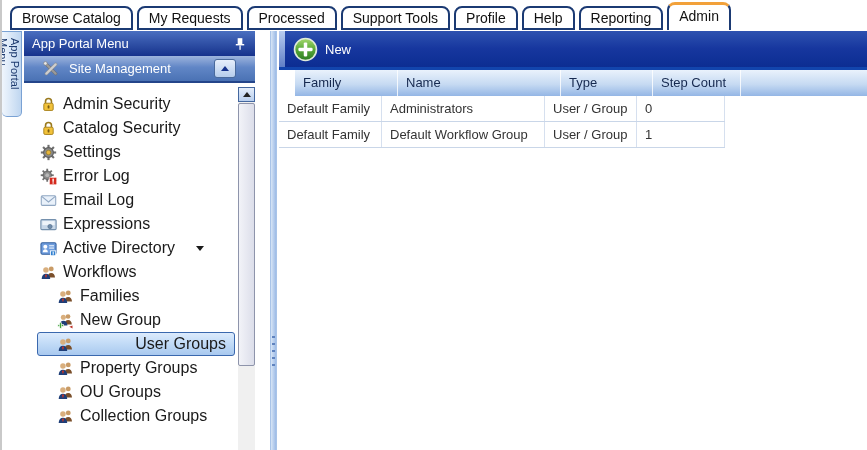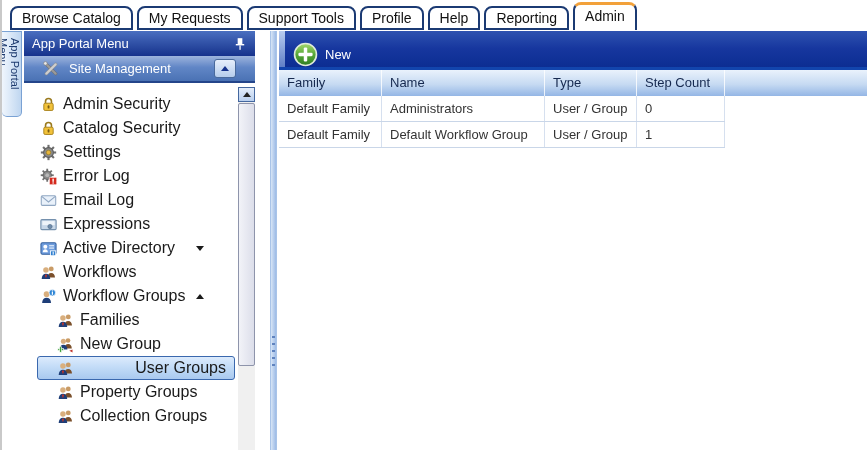--- a/index.html
+++ b/index.html
@@ -36,26 +36,26 @@
   .sb-btn{height:15px;background:linear-gradient(180deg,#e4edfa,#b9cfee);border:1px solid #44679f;box-sizing:border-box;display:flex;align-items:center;justify-content:center;cursor:pointer;}
   .sb-thumb{margin-top:1px;height:263px;background:linear-gradient(90deg,#f2f3f8,#dcdeea);border:1px solid #8e94ab;border-radius:2px;box-sizing:border-box;cursor:pointer;}
 
   
   .splitter{position:absolute;left:265px;top:31px;width:12px;bottom:0;background:#fff;cursor:col-resize;}
   .splitter .band{position:absolute;left:3px;top:0;bottom:0;width:5px;background:linear-gradient(90deg,#d7e5f6,#9dbbe6);border-left:1px solid #a9c4e8;border-right:1px solid #a9c4e8;}
   .splitter .grip{position:absolute;left:5px;top:305px;width:3px;height:33px;background:repeating-linear-gradient(180deg,#5f83bf 0 2px,rgba(0,0,0,0) 2px 7px);}
 
   
   .main{position:absolute;left:277px;top:31px;right:0;bottom:0;background:#fff;}
-  .toolbar{height:36px;background:linear-gradient(180deg,#2e52b0 0%,#16369e 50%,#0c2d92 100%);display:flex;align-items:flex-end;position:relative;}
+  .toolbar{height:36px;background:linear-gradient(180deg,#2e52b0 0%,#16369e 50%,#0c2d92 100%);display:flex;align-items:center;position:relative;}
   .toolbar .grip2{position:absolute;left:0;top:0;bottom:0;width:6px;background:linear-gradient(180deg,#b9cdf0,#5f7fc6);}
   .new-btn{display:flex;align-items:center;gap:7px;margin-left:14px;cursor:pointer;color:#fff;font-size:13px;}
   .new-btn .nb-ic{width:25px;height:25px;}
   .hdr-top{height:3px;background:#1245ad;}
-  .grid-header{height:26px;background:linear-gradient(180deg,#eaf2fc 0%,#c6daf2 55%,#94b6e5 100%);display:flex;font-size:13px;color:#16294f;}
+  .grid-header{height:26px;background:linear-gradient(180deg,#eaf2fc 0%,#c6daf2 55%,#94b6e5 100%);display:flex;font-size:13px;color:#16294f;margin-left:16px;}
   .gh-cell{box-sizing:border-box;padding-left:8px;line-height:26px;border-right:1px solid rgba(255,255,255,0.8);cursor:pointer;white-space:nowrap;}
   .gh-fill{flex:1;border-right:none;}
   .grid-row{display:flex;width:446px;height:25px;border-bottom:1px solid #c9d6e8;font-size:13px;color:#333;cursor:pointer;}
   .gr-cell{box-sizing:border-box;padding-left:8px;line-height:25px;border-right:1px solid #d6e0ef;white-space:nowrap;overflow:hidden;}
   .w-family{width:103px;} .w-name{width:163px;} .w-type{width:92px;} .w-step{width:88px;}
 </style>
 </head>
 <body>
 
 <svg width="0" height="0" style="position:absolute">
@@ -154,20 +154,21 @@
       <rect x="5.6" y="11.2" width="14.8" height="3.6" rx="1.2" fill="#fff"></rect>
     </symbol>
   </defs>
 </svg>
 
 <div id="app">
 
   <div class="tabbar">
     <div class="tab">Browse Catalog</div>
     <div class="tab">My Requests</div>
+    <div class="tab">Processed</div>
     <div class="tab">Support Tools</div>
     <div class="tab">Profile</div>
     <div class="tab">Help</div>
     <div class="tab">Reporting</div>
     <div class="tab active">Admin</div>
   </div>
 
   <div class="vtab">App Portal Menu</div>
 
   <div class="panel">
@@ -229,27 +230,20 @@
             </svg></span>
         <span class="lbl">Active Directory</span>
         <span class="chev tri-dn"></span>
       </div>
       <div class="item lvl0">
         <span class="ic"><svg width="17" height="17">
               <use href="#i-people"></use>
             </svg></span>
         <span class="lbl">Workflows</span>
       </div>
-      <div class="item lvl0">
-        <span class="ic"><svg width="17" height="17">
-              <use href="#i-person-info"></use>
-            </svg></span>
-        <span class="lbl">Workflow Groups</span>
-        <span class="chev tri-up"></span>
-      </div>
       <div class="item lvl1">
         <span class="ic"><svg width="17" height="17">
               <use href="#i-people"></use>
             </svg></span>
         <span class="lbl">Families</span>
       </div>
       <div class="item lvl1">
         <span class="ic"><svg width="17" height="17">
               <use href="#i-people-add"></use>
             </svg></span>
@@ -259,20 +253,26 @@
         <span class="ic"><svg width="17" height="17">
               <use href="#i-people"></use>
             </svg></span>
         <span class="lbl">User Groups</span>
       </div>
       <div class="item lvl1">
         <span class="ic"><svg width="17" height="17">
               <use href="#i-people"></use>
             </svg></span>
         <span class="lbl">Property Groups</span>
+      </div>
+      <div class="item lvl1">
+        <span class="ic"><svg width="17" height="17">
+              <use href="#i-people"></use>
+            </svg></span>
+        <span class="lbl">OU Groups</span>
       </div>
       <div class="item lvl1">
         <span class="ic"><svg width="17" height="17">
               <use href="#i-people"></use>
             </svg></span>
         <span class="lbl">Collection Groups</span>
       </div>
 
       <div class="sb">
         <div class="sb-btn">

